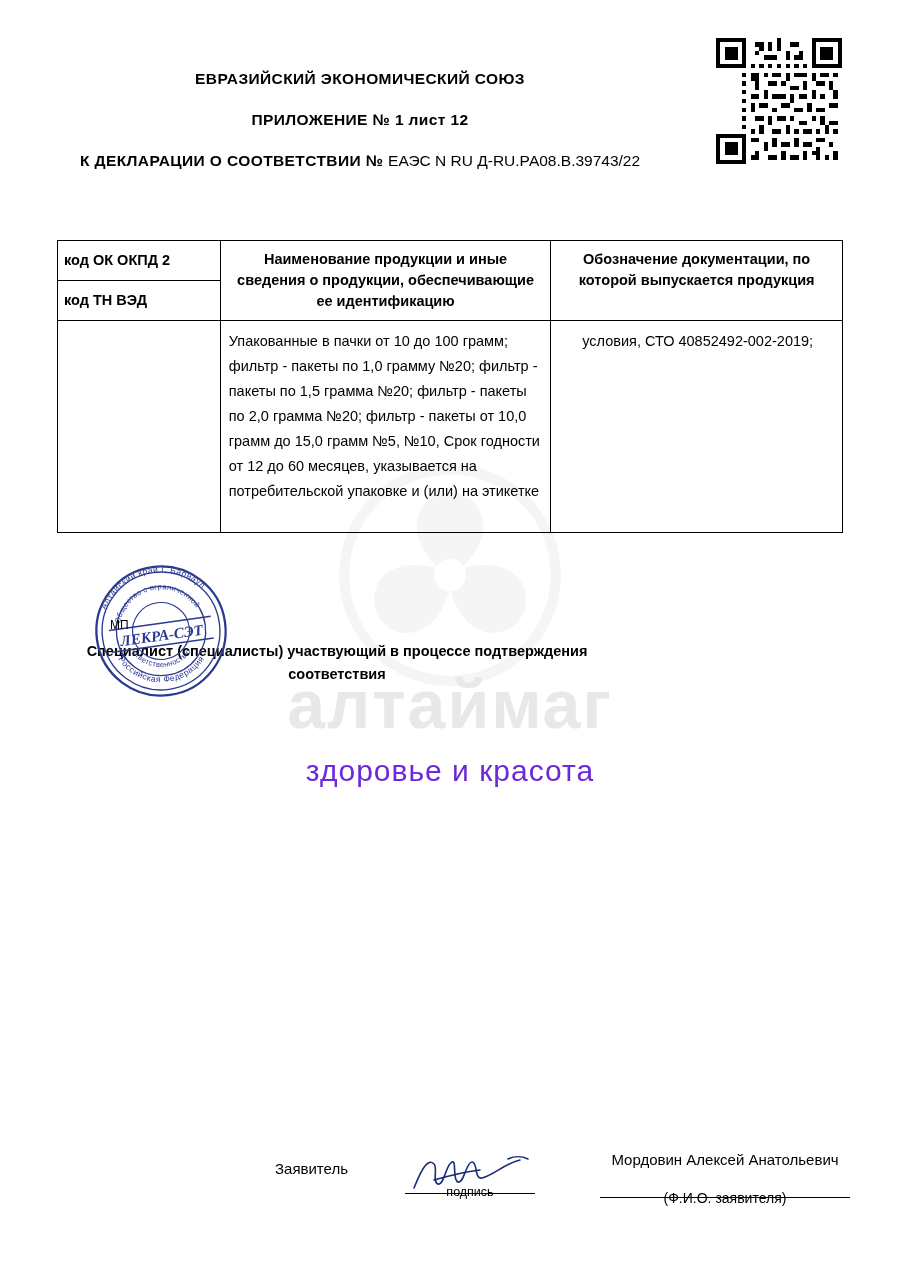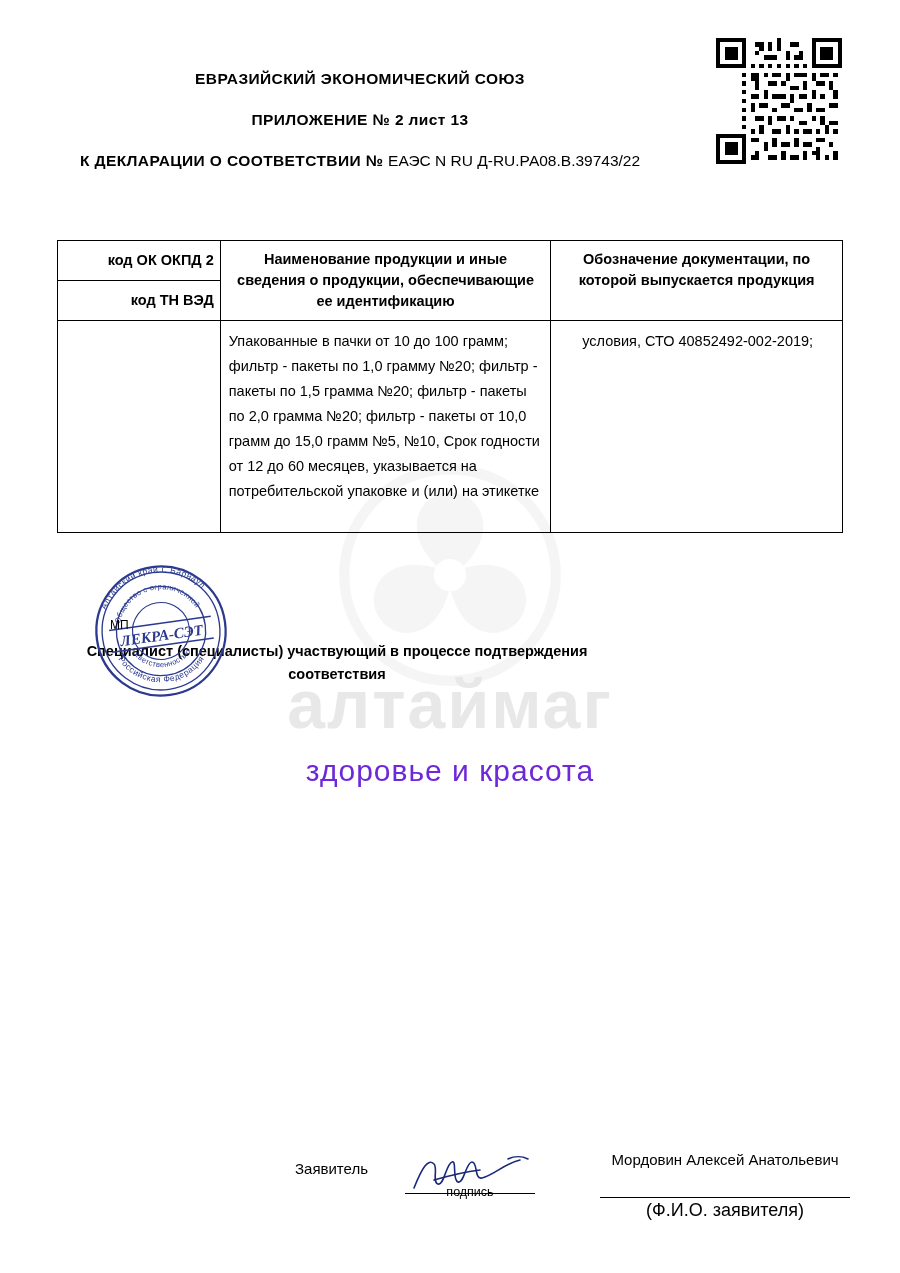--- a/index.html
+++ b/index.html
@@ -118,21 +118,21 @@
   .hdr-cell {
     text-align: center;
     font-size: 14.5px;
     font-weight: bold;
     line-height: 1.45;
     padding: 11px 8px;
   }
   .hdr-cell.split { padding: 0; }
   .split-top, .split-bottom {
     padding: 9px 6px;
-    text-align: right;
+    text-align: left;
     font-size: 14.5px;
     font-weight: bold;
   }
   .split-top { border-bottom: 1px solid #000; }
 
   .body-cell {
     font-size: 14.5px;
     line-height: 1.72;
     padding: 10px 12px 14px 12px;
     height: 212px;
@@ -178,21 +178,20 @@
     left: 0;
     width: 900px;
     height: 90px;
     z-index: 3;
   }
   .f-zayavitel {
     position: absolute;
     left: 275px;
     top: 15px;
     font-size: 15px;
-    margin-left: 20px;
   }
   .f-sigline {
     position: absolute;
     left: 405px;
     top: 48px;
     width: 130px;
     border-bottom: 1px solid #000;
   }
   .f-podpis {
     position: absolute;
@@ -221,24 +220,24 @@
   .f-nameline {
     position: absolute;
     left: 600px;
     top: 52px;
     width: 250px;
     border-bottom: 1px solid #000;
   }
   .f-fio {
     position: absolute;
     left: 600px;
-    top: 55px;
+    top: 45px;
     width: 250px;
     text-align: center;
-    font-size: 18px;
+    font-size: 14px;
   }
 </style>
 </head>
 <body>
 
 <div class="page">
 
   <div class="watermark">
     <svg class="wm-logo" viewBox="0 0 200 200">
       <circle cx="100" cy="100" r="92" fill="none" stroke="#ededed" stroke-width="9"></circle>
@@ -364,21 +363,21 @@
         <rect x="22" y="26" width="2" height="1"></rect>
       <rect x="25" y="27" width="1" height="1"></rect>
         <rect x="27" y="26" width="1" height="2"></rect>
       <rect x="8" y="27" width="1" height="1"></rect>
         <rect x="23" y="25" width="1" height="3"></rect>
     </g>
   </svg>
 
   <div class="header">
     <div class="hdr-line">ЕВРАЗИЙСКИЙ ЭКОНОМИЧЕСКИЙ СОЮЗ</div>
-    <div class="hdr-line">ПРИЛОЖЕНИЕ № 2 лист 13</div>
+    <div class="hdr-line">ПРИЛОЖЕНИЕ № 1 лист 12</div>
     <div class="hdr-line third">
       <span>К ДЕКЛАРАЦИИ О СООТВЕТСТВИИ №</span>
       <span class="hdr-normal">ЕАЭС N RU Д-RU.РА08.В.39743/22</span>
     </div>
   </div>
 
   <table class="tbl">
     <tbody>
       <tr>
         <td class="col1 hdr-cell split">

